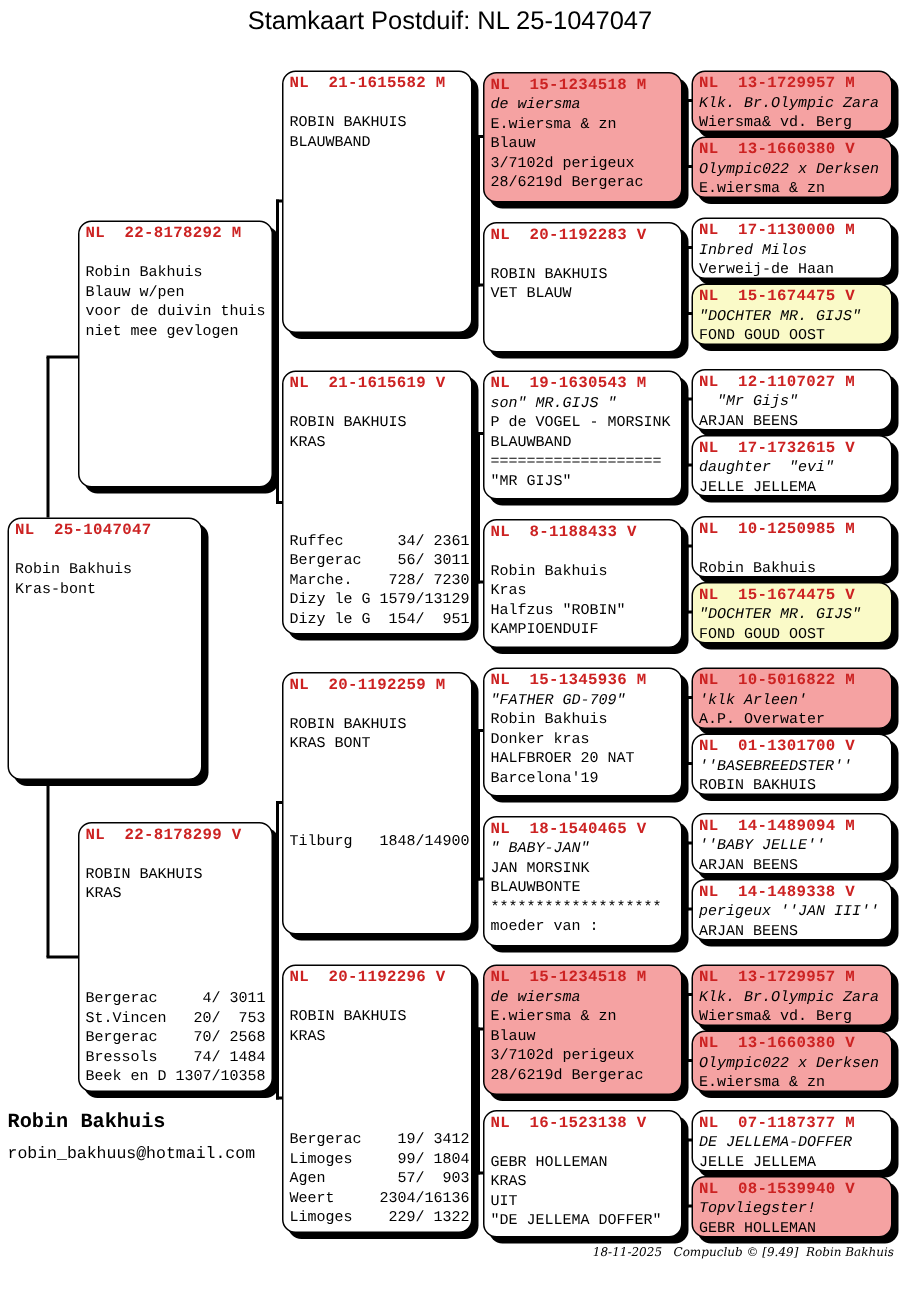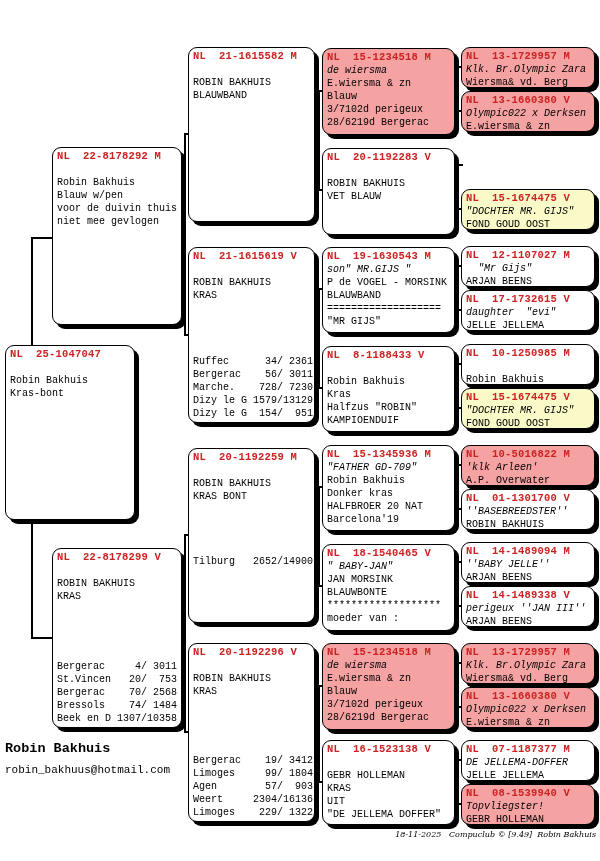--- a/index.html
+++ b/index.html
@@ -21,20 +21,21 @@
   .owner-name{font-size:13.5px;font-weight:bold;margin-bottom:7px;}
   .owner-line{font-size:11px;line-height:15px;white-space:pre;}
   .footer{position:absolute;right:4px;top:830px;font-family:"DejaVu Serif",serif;
           font-style:italic;font-size:8px;white-space:pre;color:#000;}
 </style>
 </head>
 <body>
 
 <div class="stamkaart">
 
+  <div class="title">Stamkaart Postduif: NL  25-1047047</div>
 
   <div class="cl" style="left:31px;top:238px;width:2px;height:107px"></div>
   <div class="cl" style="left:31px;top:520px;width:2px;height:118px"></div>
   <div class="cl" style="left:31px;top:237px;width:22px;height:2px"></div>
   <div class="cl" style="left:31px;top:637px;width:22px;height:2px"></div>
 
   <div class="cl" style="left:184px;top:133px;width:2px;height:203px"></div>
   <div class="cl" style="left:184px;top:133px;width:6px;height:2px"></div>
   <div class="cl" style="left:184px;top:334px;width:6px;height:2px"></div>
 
@@ -78,32 +79,33 @@
   <div class="cl" style="left:457px;top:706px;width:6px;height:2px"></div>
   <div class="cl" style="left:457px;top:759px;width:2px;height:46px"></div>
   <div class="cl" style="left:457px;top:759px;width:6px;height:2px"></div>
   <div class="cl" style="left:457px;top:803px;width:6px;height:2px"></div>
 
   <div class="pbox" style="left:5px;top:345px;width:130px;height:175px"><div class="ring">NL  25-1047047</div><div class="bline">&nbsp;</div><div class="bline">Robin Bakhuis</div><div class="bline">Kras-bont</div></div>
   <div class="pbox" style="left:52px;top:147px;width:130px;height:178px"><div class="ring">NL  22-8178292 M</div><div class="bline">&nbsp;</div><div class="bline">Robin Bakhuis</div><div class="bline">Blauw w/pen</div><div class="bline">voor de duivin thuis</div><div class="bline">niet mee gevlogen</div></div>
   <div class="pbox" style="left:52px;top:548px;width:130px;height:180px"><div class="ring">NL  22-8178299 V</div><div class="bline">&nbsp;</div><div class="bline">ROBIN BAKHUIS</div><div class="bline">KRAS</div><div class="results"><div class="bline">Bergerac     4/ 3011</div><div class="bline">St.Vincen   20/  753</div><div class="bline">Bergerac    70/ 2568</div><div class="bline">Bressols    74/ 1484</div><div class="bline">Beek en D 1307/10358</div></div></div>
   <div class="pbox" style="left:188px;top:47px;width:127px;height:175px"><div class="ring">NL  21-1615582 M</div><div class="bline">&nbsp;</div><div class="bline">ROBIN BAKHUIS</div><div class="bline">BLAUWBAND</div></div>
   <div class="pbox" style="left:188px;top:247px;width:127px;height:176px"><div class="ring">NL  21-1615619 V</div><div class="bline">&nbsp;</div><div class="bline">ROBIN BAKHUIS</div><div class="bline">KRAS</div><div class="results"><div class="bline">Ruffec      34/ 2361</div><div class="bline">Bergerac    56/ 3011</div><div class="bline">Marche.    728/ 7230</div><div class="bline">Dizy le G 1579/13129</div><div class="bline">Dizy le G  154/  951</div></div></div>
-  <div class="pbox" style="left:188px;top:448px;width:127px;height:175px"><div class="ring">NL  20-1192259 M</div><div class="bline">&nbsp;</div><div class="bline">ROBIN BAKHUIS</div><div class="bline">KRAS BONT</div><div class="results"><div class="bline">Tilburg   2652/14900</div></div></div>
+  <div class="pbox" style="left:188px;top:448px;width:127px;height:175px"><div class="ring">NL  20-1192259 M</div><div class="bline">&nbsp;</div><div class="bline">ROBIN BAKHUIS</div><div class="bline">KRAS BONT</div><div class="results"><div class="bline">Tilburg   1848/14900</div></div></div>
   <div class="pbox" style="left:188px;top:643px;width:127px;height:179px"><div class="ring">NL  20-1192296 V</div><div class="bline">&nbsp;</div><div class="bline">ROBIN BAKHUIS</div><div class="bline">KRAS</div><div class="results"><div class="bline">Bergerac    19/ 3412</div><div class="bline">Limoges     99/ 1804</div><div class="bline">Agen        57/  903</div><div class="bline">Weert     2304/16136</div><div class="bline">Limoges    229/ 1322</div></div></div>
   <div class="pbox bg-pink" style="left:322px;top:48px;width:133px;height:87px"><div class="ring">NL  15-1234518 M</div><div class="bline it">de wiersma</div><div class="bline">E.wiersma &amp; zn</div><div class="bline">Blauw</div><div class="bline">3/7102d perigeux</div><div class="bline">28/6219d Bergerac</div></div>
   <div class="pbox" style="left:322px;top:148px;width:133px;height:87px"><div class="ring">NL  20-1192283 V</div><div class="bline">&nbsp;</div><div class="bline">ROBIN BAKHUIS</div><div class="bline">VET BLAUW</div></div>
   <div class="pbox" style="left:322px;top:247px;width:133px;height:86px"><div class="ring">NL  19-1630543 M</div><div class="bline it">son" MR.GIJS "</div><div class="bline">P de VOGEL - MORSINK</div><div class="bline">BLAUWBAND</div><div class="bline">===================</div><div class="bline">"MR GIJS"</div></div>
   <div class="pbox" style="left:322px;top:346px;width:133px;height:86px"><div class="ring">NL  8-1188433 V</div><div class="bline">&nbsp;</div><div class="bline">Robin Bakhuis</div><div class="bline">Kras</div><div class="bline">Halfzus "ROBIN"</div><div class="bline">KAMPIOENDUIF</div></div>
   <div class="pbox" style="left:322px;top:445px;width:133px;height:86px"><div class="ring">NL  15-1345936 M</div><div class="bline it">"FATHER GD-709"</div><div class="bline">Robin Bakhuis</div><div class="bline">Donker kras</div><div class="bline">HALFBROER 20 NAT</div><div class="bline">Barcelona'19</div></div>
   <div class="pbox" style="left:322px;top:544px;width:133px;height:87px"><div class="ring">NL  18-1540465 V</div><div class="bline it">" BABY-JAN"</div><div class="bline">JAN MORSINK</div><div class="bline">BLAUWBONTE</div><div class="bline">*******************</div><div class="bline">moeder van :</div></div>
   <div class="pbox bg-pink" style="left:322px;top:643px;width:133px;height:87px"><div class="ring">NL  15-1234518 M</div><div class="bline it">de wiersma</div><div class="bline">E.wiersma &amp; zn</div><div class="bline">Blauw</div><div class="bline">3/7102d perigeux</div><div class="bline">28/6219d Bergerac</div></div>
   <div class="pbox" style="left:322px;top:740px;width:133px;height:85px"><div class="ring">NL  16-1523138 V</div><div class="bline">&nbsp;</div><div class="bline">GEBR HOLLEMAN</div><div class="bline">KRAS</div><div class="bline">UIT</div><div class="bline">"DE JELLEMA DOFFER"</div></div>
   <div class="pbox bg-pink" style="left:461px;top:47px;width:134px;height:41px"><div class="ring">NL  13-1729957 M</div><div class="bline it">Klk. Br.Olympic Zara</div><div class="bline">Wiersma&amp; vd. Berg</div></div>
   <div class="pbox bg-pink" style="left:461px;top:91px;width:134px;height:41px"><div class="ring">NL  13-1660380 V</div><div class="bline it">Olympic022 x Derksen</div><div class="bline">E.wiersma &amp; zn</div></div>
+  <div class="pbox" style="left:461px;top:145px;width:134px;height:41px"><div class="ring">NL  17-1130000 M</div><div class="bline it">Inbred Milos</div><div class="bline">Verweij-de Haan</div></div>
   <div class="pbox bg-yellow" style="left:461px;top:189px;width:134px;height:41px"><div class="ring">NL  15-1674475 V</div><div class="bline it">"DOCHTER MR. GIJS"</div><div class="bline">FOND GOUD OOST</div></div>
   <div class="pbox" style="left:461px;top:246px;width:134px;height:41px"><div class="ring">NL  12-1107027 M</div><div class="bline it">  "Mr Gijs"</div><div class="bline">ARJAN BEENS</div></div>
   <div class="pbox" style="left:461px;top:290px;width:134px;height:41px"><div class="ring">NL  17-1732615 V</div><div class="bline it">daughter  "evi"</div><div class="bline">JELLE JELLEMA</div></div>
   <div class="pbox" style="left:461px;top:344px;width:134px;height:41px"><div class="ring">NL  10-1250985 M</div><div class="bline">&nbsp;</div><div class="bline">Robin Bakhuis</div></div>
   <div class="pbox bg-yellow" style="left:461px;top:388px;width:134px;height:41px"><div class="ring">NL  15-1674475 V</div><div class="bline it">"DOCHTER MR. GIJS"</div><div class="bline">FOND GOUD OOST</div></div>
   <div class="pbox bg-pink" style="left:461px;top:445px;width:134px;height:41px"><div class="ring">NL  10-5016822 M</div><div class="bline it">'klk Arleen'</div><div class="bline">A.P. Overwater</div></div>
   <div class="pbox" style="left:461px;top:489px;width:134px;height:41px"><div class="ring">NL  01-1301700 V</div><div class="bline it">''BASEBREEDSTER''</div><div class="bline">ROBIN BAKHUIS</div></div>
   <div class="pbox" style="left:461px;top:542px;width:134px;height:41px"><div class="ring">NL  14-1489094 M</div><div class="bline it">''BABY JELLE''</div><div class="bline">ARJAN BEENS</div></div>
   <div class="pbox" style="left:461px;top:586px;width:134px;height:41px"><div class="ring">NL  14-1489338 V</div><div class="bline it">perigeux ''JAN III''</div><div class="bline">ARJAN BEENS</div></div>
   <div class="pbox bg-pink" style="left:461px;top:643px;width:134px;height:41px"><div class="ring">NL  13-1729957 M</div><div class="bline it">Klk. Br.Olympic Zara</div><div class="bline">Wiersma&amp; vd. Berg</div></div>

